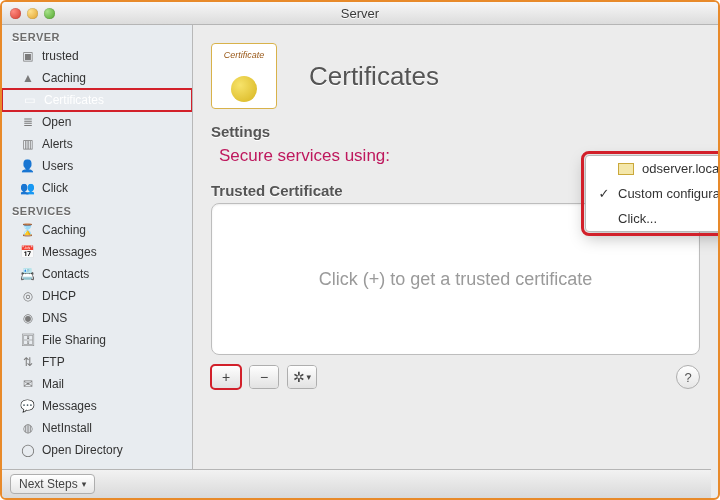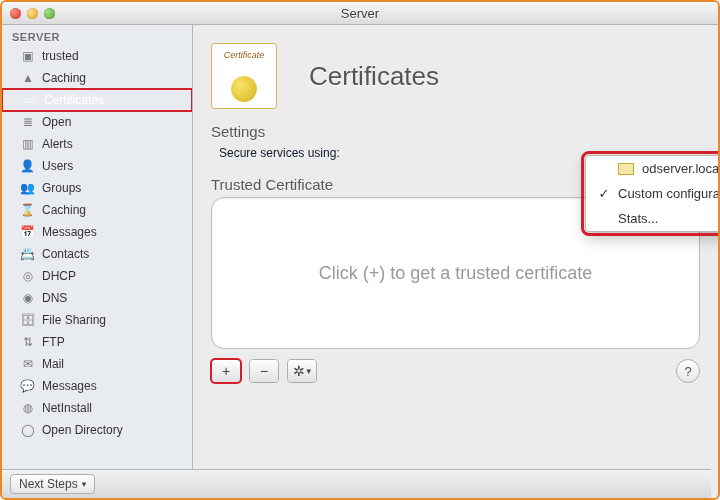--- a/index.html
+++ b/index.html
@@ -21,23 +21,23 @@
   .sb-item.selected{padding-left:16px}
   .sb-item.selected .row{background:linear-gradient(#4a8de,#2a6fd3);color:#fff;border-radius:2px;padding:2px 4px;display:flex;align-items:center;gap:6px;flex:1}
   .sb-item.selected .icon{color:#fff}
   .hl-red{outline:2px solid #d2202a;outline-offset:-1px}
   .main{flex:1;background:#ececec;padding:18px 18px 0 18px;position:relative}
   .hdr{display:flex;align-items:center;gap:32px;margin-bottom:14px}
   .badge{width:64px;height:64px;border:1px solid #d8b24a;background:#fff;border-radius:4px;display:flex;align-items:center;justify-content:center;position:relative}
   .badge .sun{position:absolute;bottom:6px;left:50%;transform:translateX(-50%);width:26px;height:26px;border-radius:50%;background:radial-gradient(circle at 35% 35%,#f7e36a,#d7b41e)}
   .badge .txt{position:absolute;top:6px;font-size:9px;color:#9a5a1a;font-style:italic}
   .hdr h1{font-size:26px;font-weight:normal;color:#555;margin:0;text-shadow:0 1px 0 #fff}
-  .section-lbl{font-size:15px;font-weight:normal;color:#555;margin:6px 0 4px 0;text-shadow:0 1px 0 #fff}
-  .settings-row{font-size:12px;color:#0f172a;padding:2px 0 10px 8px}
-  .tc-box{background:#fff;border:1px solid #bdbdbd;border-radius:13px;height:150px;display:flex;align-items:center;justify-content:center;color:#9a9a9a;font-size:18px;box-shadow:inset 0 1px 2px rgba(0,0,0,.08)}
+  .section-lbl{font-size:15px;font-weight:bold;color:#555;margin:6px 0 4px 0;text-shadow:0 1px 0 #fff}
+  .settings-row{font-size:17px;color:#be185d;padding:2px 0 10px 8px}
+  .tc-box{background:#fff;border:1px solid #bdbdbd;border-radius:8px;height:150px;display:flex;align-items:center;justify-content:center;color:#9a9a9a;font-size:18px;box-shadow:inset 0 1px 2px rgba(0,0,0,.08)}
   .toolbar{display:flex;align-items:center;gap:8px;margin-top:10px}
   .seg{display:flex;border:1px solid #aeaeae;border-radius:4px;overflow:hidden}
   .seg button{width:28px;height:22px;border:none;background:linear-gradient(#fefefe,#e2e2e2);color:#444;font-size:14px;line-height:1;cursor:default;display:flex;align-items:center;justify-content:center}
   .gearbtn{display:flex;align-items:center;gap:2px}
   .helpbtn{margin-left:auto;width:22px;height:22px;border:1px solid #aeaeae;border-radius:50%;background:linear-gradient(#fff,#e6e6e6);display:flex;align-items:center;justify-content:center;color:#555;font-size:13px}
   
   .popup{position:absolute;top:130px;left:392px;width:288px;background:#fff;border:1px solid #b8b8b8;border-radius:4px;box-shadow:0 6px 16px rgba(0,0,0,.25);outline:3px solid #d2202a;outline-offset:1px}
   .popup .opt{display:flex;align-items:center;gap:8px;padding:5px 12px;font-size:13px;color:#333}
   .popup .opt .chk{width:12px;display:inline-block;text-align:center}
   .popup .opt .certico{width:14px;height:10px;border:1px solid #caa83a;background:#f4e7aa;display:inline-block}
@@ -86,23 +86,24 @@
           <span class="icon">▥</span>
           <span class="lbl">Alerts</span>
         </div>
 
         <div class="sb-item">
           <span class="icon">👤</span>
           <span class="lbl">Users</span>
         </div>
         <div class="sb-item">
           <span class="icon">👥</span>
-          <span class="lbl">Groups</span>
-        </div>
-
+          <span class="lbl">Click</span>
+        </div>
+
+        <div class="sb-section">SERVICES</div>
         <div class="sb-item">
             <span class="icon">⌛</span>
             <span class="lbl">Caching</span>
           </div>
         <div class="sb-item">
             <span class="icon">📅</span>
             <span class="lbl">Messages</span>
           </div>
         <div class="sb-item">
             <span class="icon">📇</span>
@@ -186,21 +187,21 @@
           <span class="chk"></span>
           <span class="certico"></span>
           <span>odserver.local - Self-signed</span>
         </div>
         <div class="opt">
           <span class="chk">✓</span>
           <span>Custom configuration</span>
         </div>
         <div class="opt">
           <span class="chk"></span>
-          <span>Stats...</span>
+          <span>Click...</span>
         </div>
       </div>
 
     </div>
   </div>
 
   <div class="bottombar">
     <div class="nextsteps">
       <span>Next Steps</span>
       <span style="font-size:9px">▾</span>

